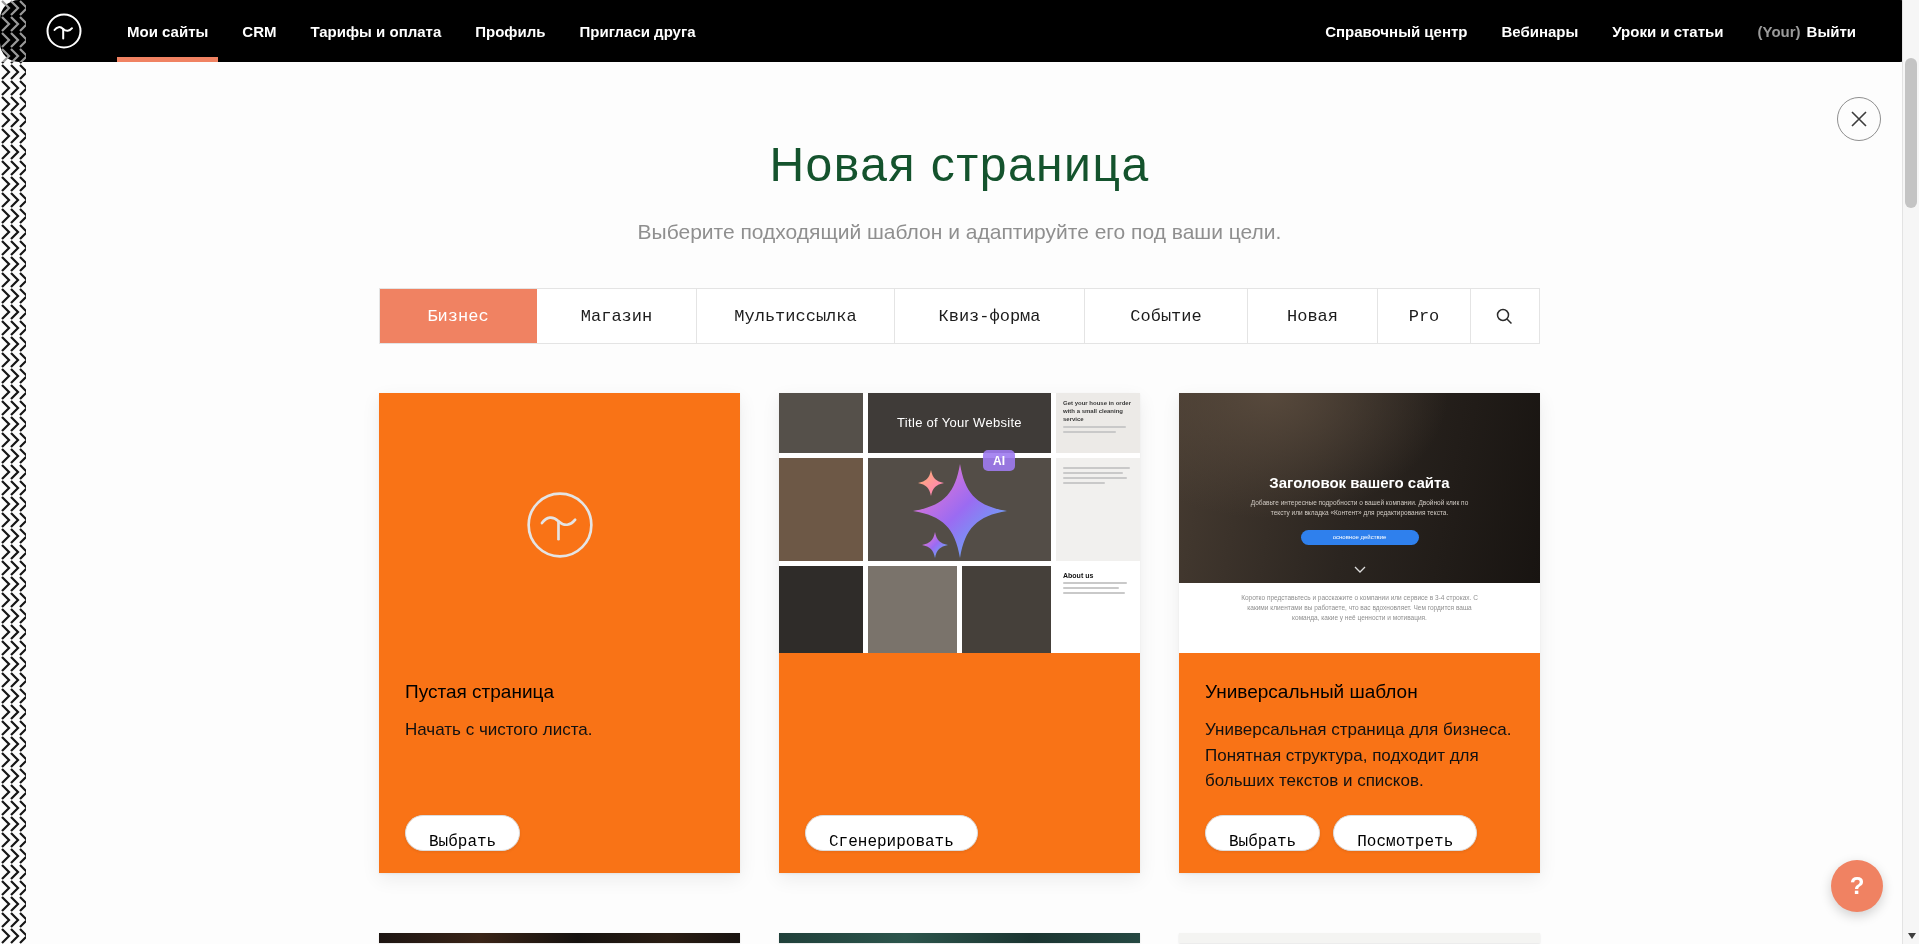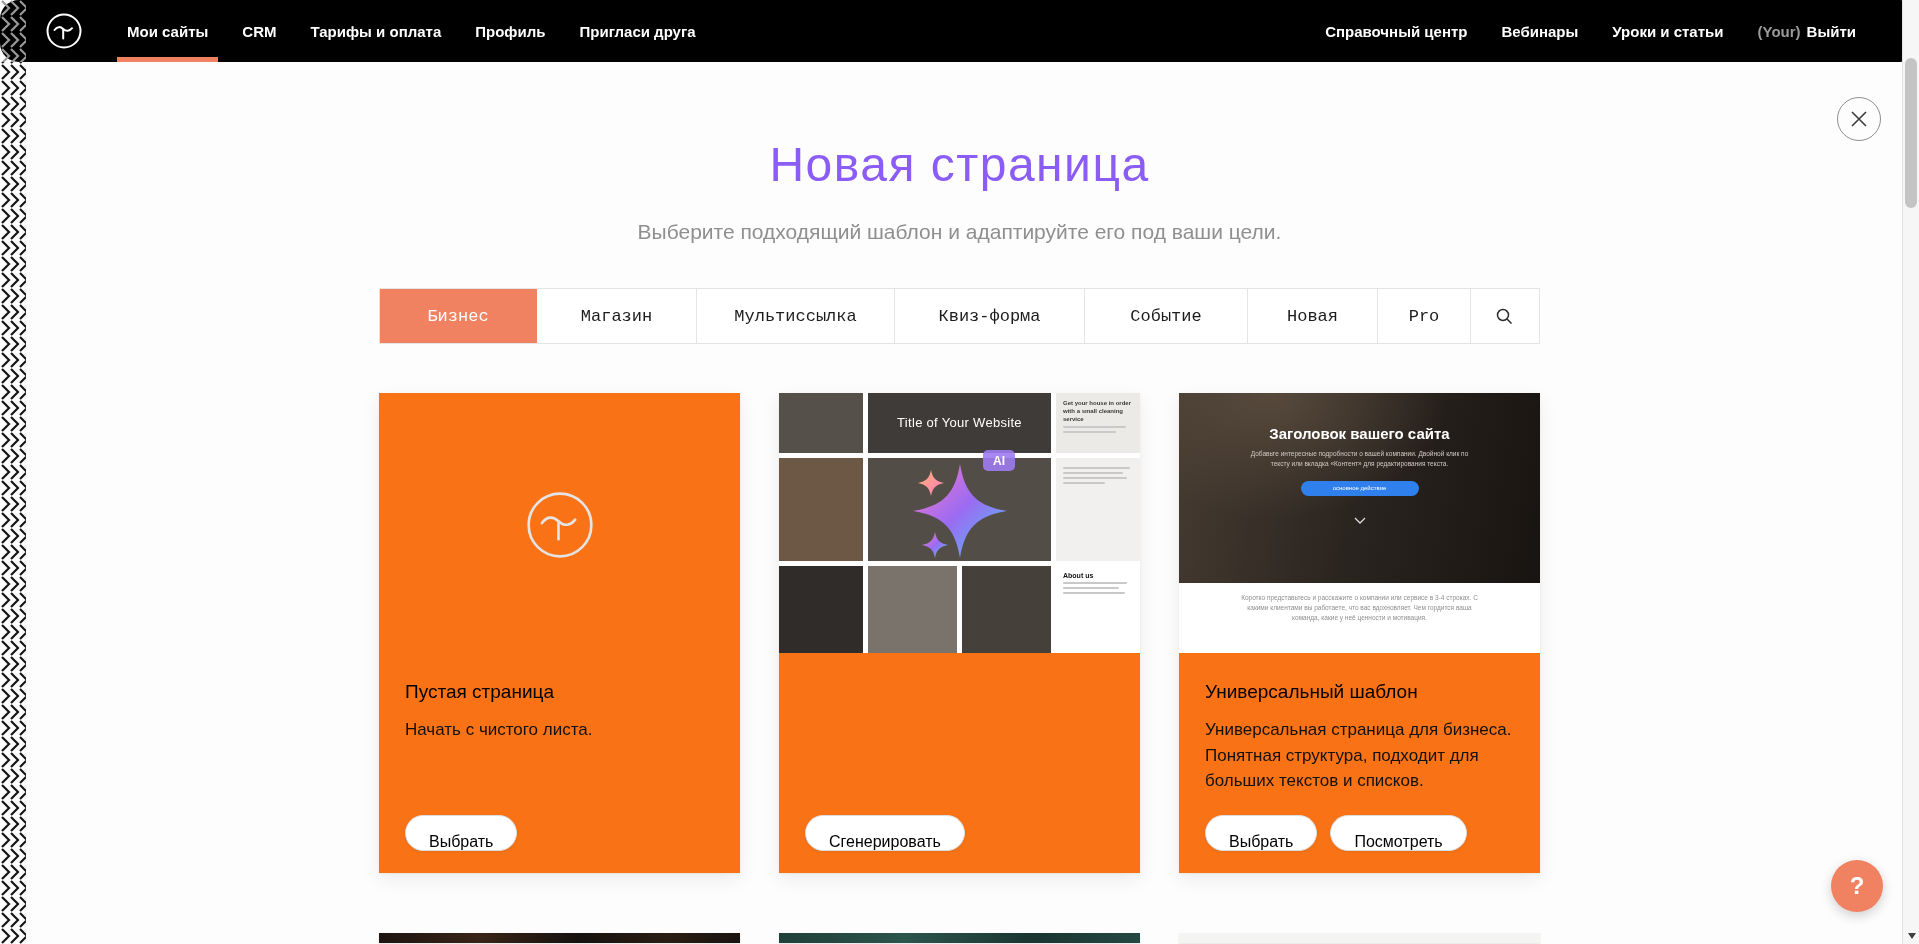--- a/index.html
+++ b/index.html
@@ -21,21 +21,21 @@
   .user-exit { display:flex; align-items:center; gap:6px; padding:0 17px; height:62px; cursor:pointer;
                font-size:15px; font-weight:600; color:#fff; white-space:nowrap; }
   .user-exit .user-name { color:#9a9a9a; }
 
   
   .content { position:absolute; top:62px; left:0; width:1919px; }
   .close-btn { position:absolute; left:1837px; top:35px; width:44px; height:44px; border-radius:50%;
                background:transparent; border:1.5px solid #8f8f8f; cursor:pointer;
                display:flex; align-items:center; justify-content:center; }
   .page-title { margin-top:75px; text-align:center; font-size:48px; font-weight:200;
-                letter-spacing:1.5px; color:#8b5cf6; }
+                letter-spacing:1.5px; color:#14532d; }
   .page-subtitle { margin-top:28px; text-align:center; font-size:21px; font-weight:400; color:#8f8f8f; }
 
   
   .tabs { width:1161px; margin:44px auto 0; height:56px; display:flex; background:#fff;
           border:1px solid #e4e4e4; }
   .tab { display:flex; align-items:center; justify-content:center; height:100%;
          font-size:17px; color:#1c1c1c; border-right:1px solid #e4e4e4; cursor:pointer;font-family:Liberation Mono, monospace; }
   .tab:last-child { border-right:none; }
   .tab.active { background:#f08262; color:#fff; border-right-color:#f08262; }
   .tab-search { flex:0 0 66px; }
@@ -44,21 +44,21 @@
   .cards { width:1161px; margin:49px auto 0; display:grid; grid-template-columns:361px 361px 361px;
            column-gap:39px; }
   .card { position:relative; width:361px; height:480px; background:#f97316;
           box-shadow:0 1px 2px rgba(0,0,0,.06), 0 6px 18px rgba(0,0,0,.07); }
   .card-text { position:absolute; top:288px; left:26px; right:26px; }
   .card-title { font-size:19px; font-weight:400; color:#000; }
   .card-desc { margin-top:14px; font-size:17px; line-height:1.5; color:#111; }
   .card-actions { position:absolute; left:26px; bottom:22px; display:flex; gap:13px; }
   .pill-btn { height:30px; padding:17px 23px; border-radius:20px; background:#fff;
               border:1px solid #dcdcdc; box-shadow:0 1px 3px rgba(0,0,0,.08);
-              font-size:16px; color:#000; cursor:pointer; font-family:Liberation Sans, sans-serif; }
+              font-size:16px; color:#000; cursor:pointer; font-family:Liberation Mono, monospace; }
 
   
   .blank-watermark { position:absolute; top:94px; left:50%; transform:translateX(-50%); }
 
   
   .preview-collage { position:relative; width:361px; height:260px; background:#fff; overflow:hidden; }
   .tile { position:absolute; }
   .tile-light { padding:6px 7px; }
   .bar { height:2px; background:#c9c9c9; margin-top:3px; border-radius:1px; }
   .quote-text { font-size:6px; font-weight:700; color:#3a3a3a; line-height:1.35; display:block; }
@@ -68,21 +68,21 @@
   .sparkle-wrap { position:absolute; left:50%; top:46%; transform:translate(-50%,-50%); }
   .ai-badge { position:absolute; left:204px; top:57px; width:32px; height:21px; border-radius:5px;
               background:rgba(158,123,240,.9); color:#fff; font-size:12px; font-weight:700;
               display:flex; align-items:center; justify-content:center; }
 
   
   .preview-universal { position:relative; width:361px; height:260px; overflow:hidden; }
   .u-hero { height:190px; background:
       radial-gradient(90% 120% at 25% 0%, #57493c 0%, rgba(87,73,60,0) 55%),
       linear-gradient(100deg,#463b31 0%, #2b2520 48%, #181411 100%);
-      text-align:center; padding-top:32px; }
+      text-align:center; padding-top:81px; }
   .u-hero-title { color:#fff; font-size:15px; font-weight:700; }
   .u-hero-text { width:232px; margin:7px auto 0; font-size:6.5px; line-height:1.5; color:#cfc9c2; }
   .u-hero-btn { display:block; width:118px; height:15px; line-height:15px; margin:12px auto 0;
                 border:none; border-radius:8px; background:#2f80ed; color:#fff; font-size:6px;
                 cursor:pointer; font-family:inherit; }
   .u-chevron { margin-top:14px; }
   .u-body { height:70px; background:#fff; padding-top:10px; }
   .u-body-text { width:248px; margin:0 auto; font-size:6.5px; line-height:1.55; color:#8f8f8f;
                  text-align:center; }
 

